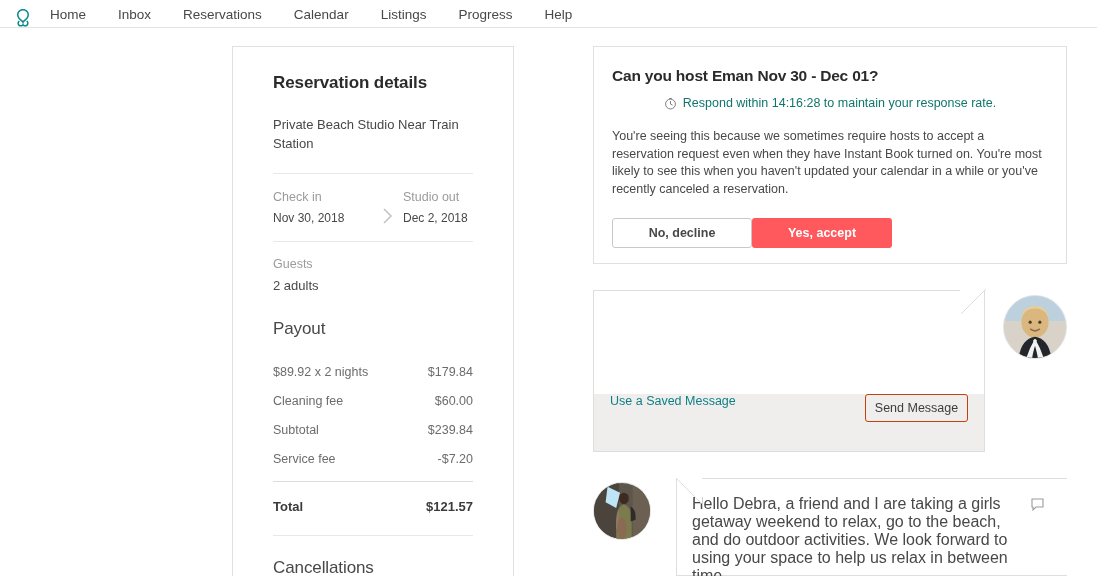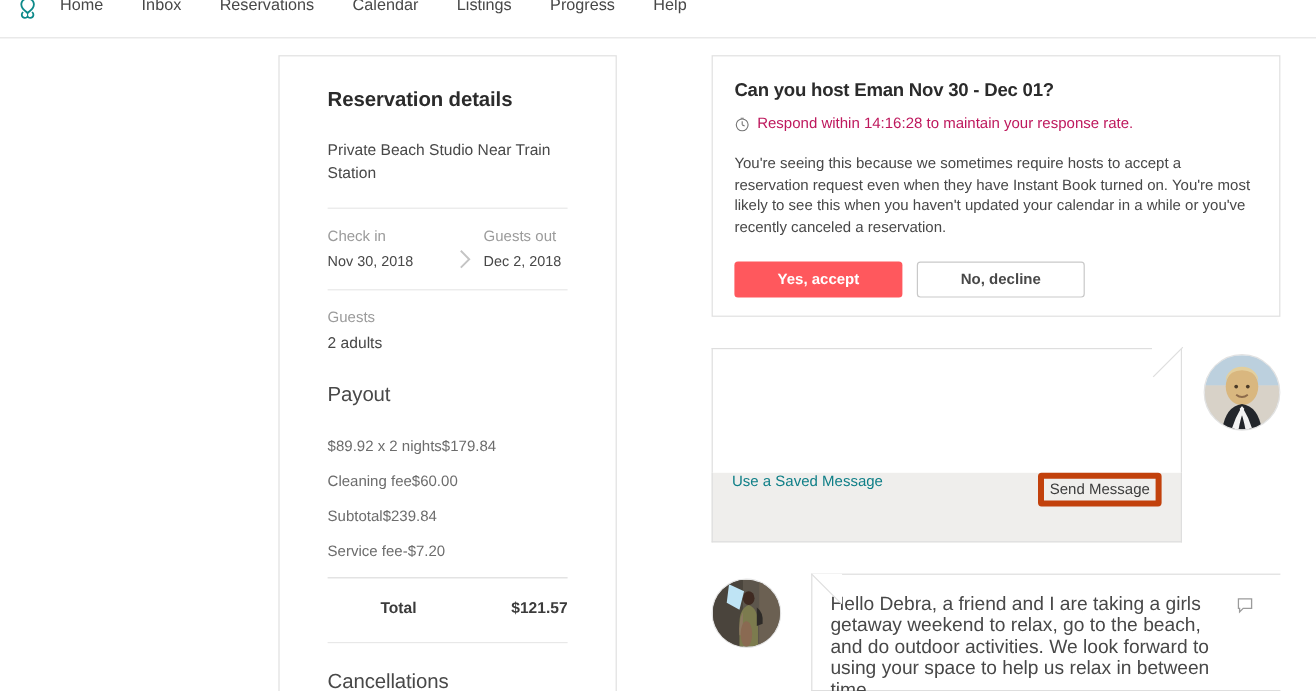--- a/index.html
+++ b/index.html
@@ -9,23 +9,23 @@
     overflow: hidden;
     background: #ffffff;
     font-family: "Liberation Sans", sans-serif;
     color: #484848;
     -webkit-font-smoothing: antialiased;
   }
 
   
   .navbar {
     position: absolute;
-    top: 0; left: 0;
+    top: 11px; left: 0;
     width: 1097px;
-    height: 32px;
+    height: 17px;
     border-bottom: 1px solid #e4e4e4;
     background: #fff;
   }
   .nav-logo {
     position: absolute;
     left: 6px;
     top: -10px;
     width: 34px;
     height: 34px;
   }
@@ -112,38 +112,37 @@
   .guests-value { font-size: 13px; color: #484848; }
 
   .payout-title {
     font-size: 17px;
     color: #484848;
     margin-bottom: 26px;
     letter-spacing: -0.1px;
   }
   .payout-row {
     display: flex;
-    justify-content: flex-start;
+    justify-content: space-between;
     font-size: 12.5px;
     color: #6c6c6c;
     margin-bottom: 15px;
   }
   .payout-row .amt { color: #6c6c6c; }
   .payout-divider {
     height: 1px;
     background: #dcdcdc;
     margin: 12px 0 17px 0;
   }
   .payout-total {
     display: flex;
     justify-content: space-between;
     font-size: 13px;
     font-weight: bold;
     color: #3b3b3b;
-    margin-left: 44px;
   }
   .cancel-divider {
     height: 1px;
     background: #e8e8e8;
     margin: 21px 0 0 0;
   }
   .cancel-title {
     font-size: 17px;
     color: #484848;
     padding-top: 22px;
@@ -163,22 +162,23 @@
     font-size: 15.5px;
     font-weight: bold;
     color: #2b2b2b;
     letter-spacing: -0.2px;
     margin-bottom: 11px;
   }
   .respond-line {
     display: flex;
     align-items: center;
     font-size: 12.5px;
-    color: #be185d;
+    color: #0f766e;
     margin-bottom: 18px;
+    justify-content: center;
   }
   .respond-line .clock { margin-right: 6px; display: flex; }
   .req-body {
     font-size: 12.5px;
     line-height: 17.5px;
     color: #484848;
     margin-bottom: 20px;
     width: 430px;
   }
   .btn-row { display: flex; }
@@ -243,21 +243,21 @@
   }
   .saved-msg-link {
     font-size: 12.5px;
     color: #0f7f87;
     cursor: pointer;
   }
   .btn-send {
     width: 103px;
     height: 28px;
     background: #efeeec;
-    border: 5px solid #c2410c;
+    border: 1px solid #c2410c;
     border-radius: 3px;
     font-size: 12.5px;
     color: #3d3d3d;
     cursor: pointer;
     display: flex;
     align-items: center;
     justify-content: center;
   }
 
   .host-avatar {
@@ -358,21 +358,21 @@
       <div class="date-col">
         <div class="date-label">Check in</div>
         <div class="date-value">Nov 30, 2018</div>
       </div>
       <div class="chevron">
         <svg width="12" height="18" viewBox="0 0 12 18">
           <polyline points="2,2 9,9 2,16" fill="none" stroke="#c4c4c4" stroke-width="1.6"></polyline>
         </svg>
       </div>
       <div class="date-col right">
-        <div class="date-label">Guests out</div>
+        <div class="date-label">Studio out</div>
         <div class="date-value">Dec 2, 2018</div>
       </div>
     </div>
 
     <div class="hr"></div>
 
     <div class="guests-block">
       <div class="guests-label">Guests</div>
       <div class="guests-value">2 adults</div>
     </div>
@@ -419,22 +419,22 @@
         <line x1="7" y1="7.6" x2="9.2" y2="8.6" stroke="#767676" stroke-width="1"></line>
         <line x1="5.6" y1="1.6" x2="8.4" y2="1.6" stroke="#767676" stroke-width="1"></line>
       </svg>
     </span>
     <span>Respond within 14:16:28 to maintain your response rate.</span>
   </div>
 
   <div class="req-body">You're seeing this because we sometimes require hosts to accept a reservation request even when they have Instant Book turned on. You're most likely to see this when you haven't updated your calendar in a while or you've recently canceled a reservation.</div>
 
   <div class="btn-row">
+    <button class="btn btn-decline">No, decline</button>
     <button class="btn btn-accept">Yes, accept</button>
-    <button class="btn btn-decline">No, decline</button>
   </div>
 </div>
 
 <div class="compose-wrap">
   <div class="compose-box"></div>
   <div class="compose-tail">
     <svg width="26" height="26" viewBox="0 0 26 26">
       <path d="M26 0 L0 26 L0 0 Z" fill="#ffffff"></path>
       <line x1="26" y1="0" x2="1" y2="25" stroke="#dedede" stroke-width="1"></line>
     </svg>

